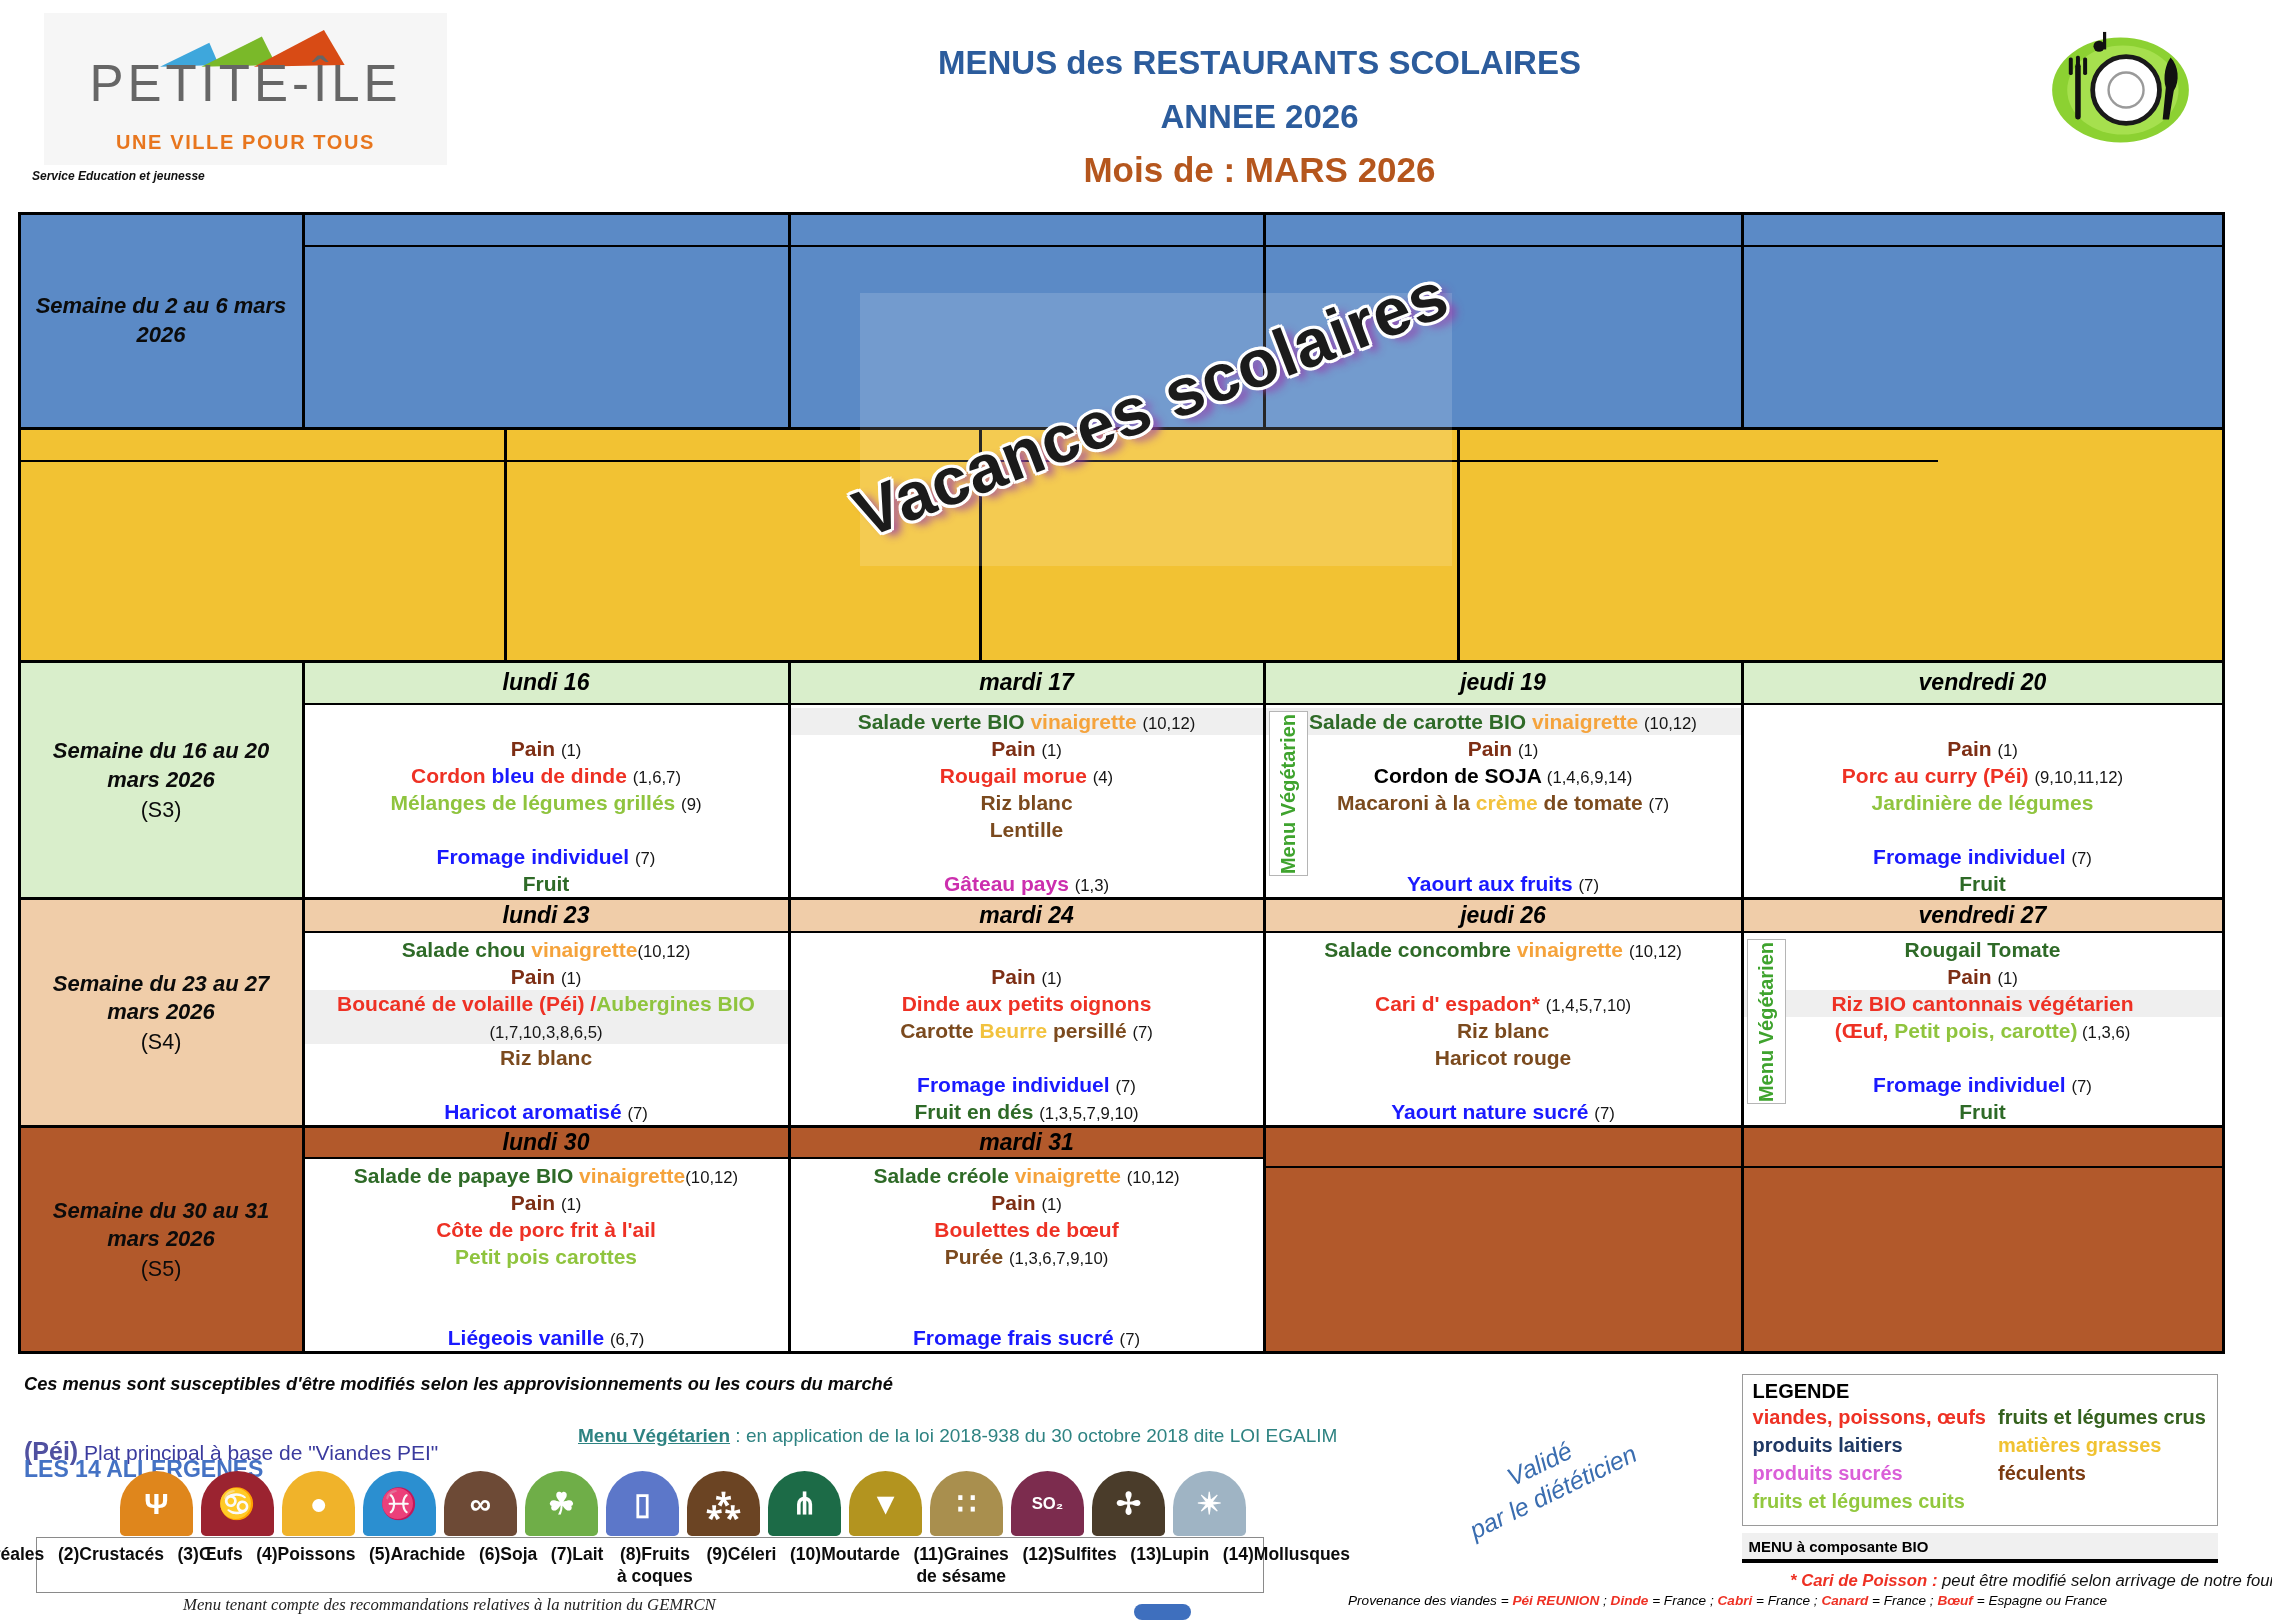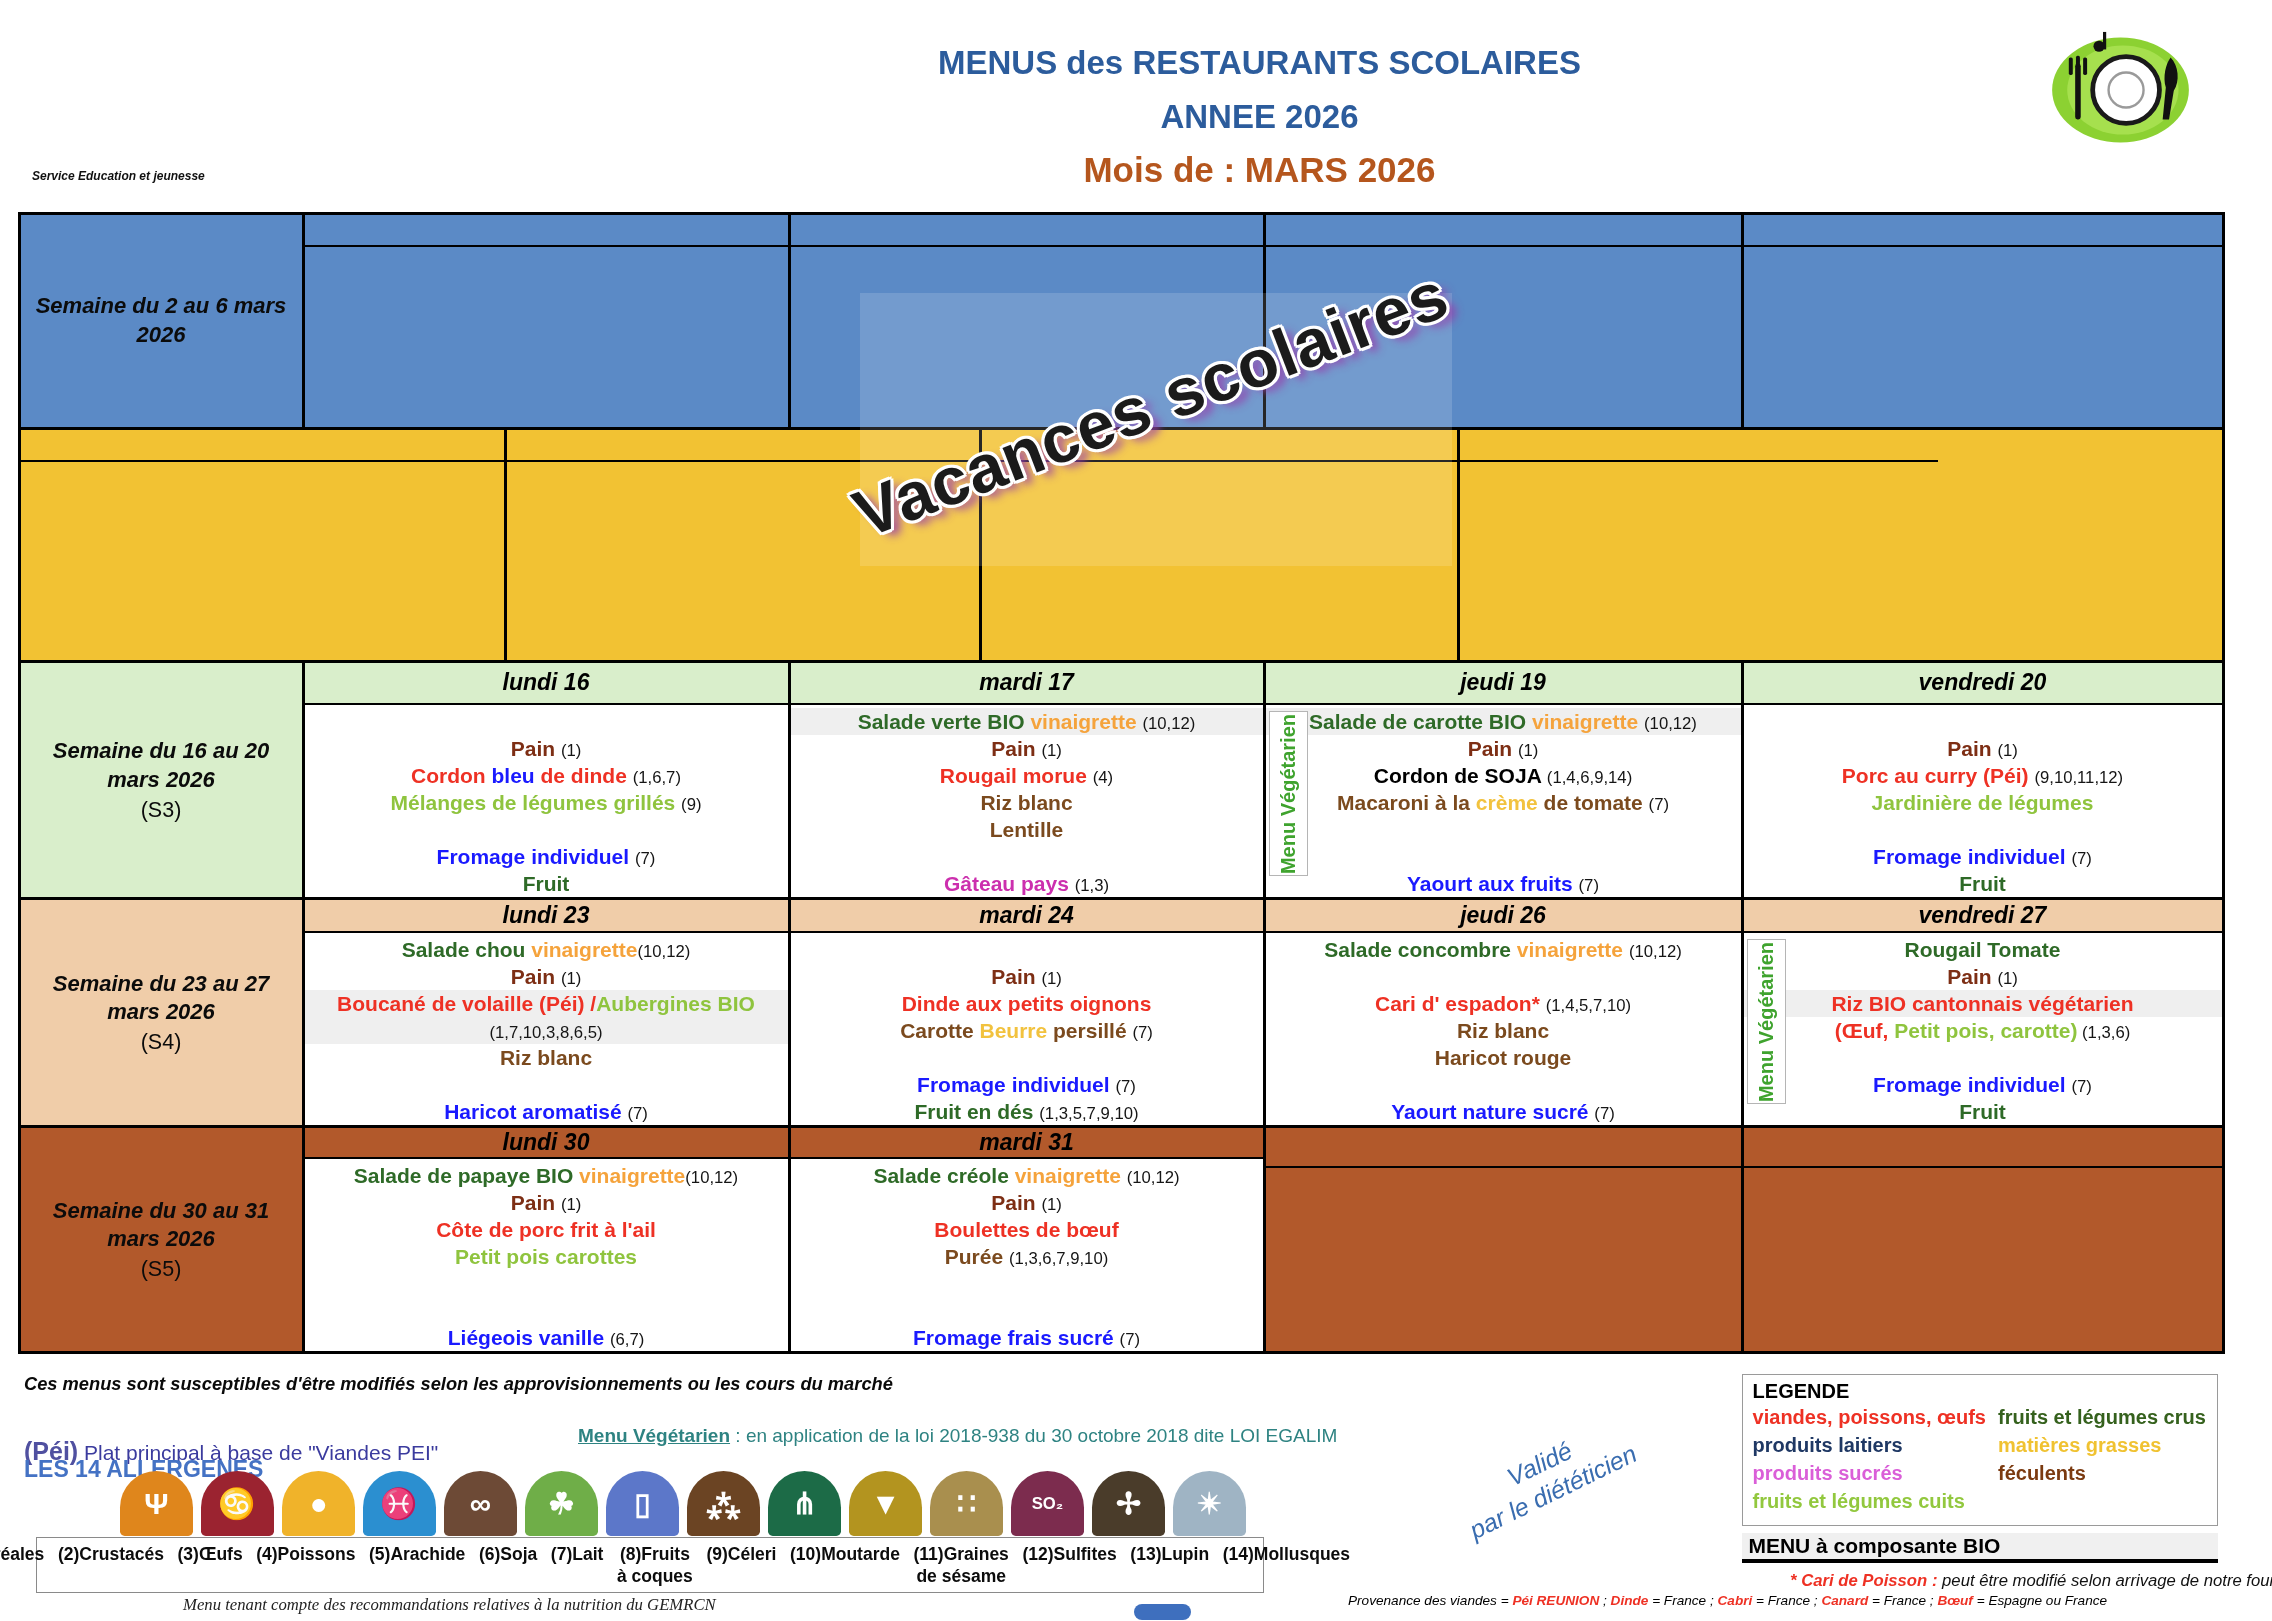--- a/index.html
+++ b/index.html
@@ -73,35 +73,44 @@
   .valide{position:absolute;left:1411px;top:1447px;width:271px;text-align:center;transform:rotate(-26deg);
           color:#3a6db0;font-size:25px;font-style:italic;line-height:1.25;}
   .legend-box{position:absolute;left:1742px;top:1374px;width:476px;height:152px;border:1.6px solid #9a9a9a;
               background:#fff;box-sizing:border-box;}
   .legend-title{position:absolute;left:9.6px;top:4.8px;font-size:20px;font-weight:700;color:#000;}
   .legend-col{position:absolute;top:30px;display:flex;flex-direction:column;gap:4px;}
   .legend-col.c1{left:9.6px;}
   .legend-col.c2{left:255px;}
   .legend-item{font-size:20px;font-weight:700;line-height:24px;white-space:nowrap;}
   .bio-bar{position:absolute;left:1742px;top:1533px;width:476px;height:30px;background:#f0f0f0;
-           border-bottom:4.8px solid #000;box-sizing:border-box;font-size:21px;font-weight:700;color:#000;
+           border-bottom:4.8px solid #000;box-sizing:border-box;font-size:15px;font-weight:700;color:#000;
            display:flex;align-items:center;padding-left:6.4px;}
   .cari-line{position:absolute;left:1790px;top:1571px;font-size:16.7px;font-style:italic;white-space:nowrap;}
   .cari-line .cari-b{color:#ee3124;font-weight:700;}
   .cari-line .cari-r{color:#111;}
   .provenance{position:absolute;left:1348px;top:1593px;font-size:13.6px;font-style:italic;white-space:nowrap;}
   .provenance .pk{color:#000;}
   .provenance .pr{color:#ee3124;font-weight:700;}
   .foot-pill{position:absolute;left:1134px;top:1604px;width:57px;height:16px;border-radius:8px;background:#3e6fbe;}
 </style>
 </head>
 <body>
 
 <div class="sheet">
 
+  <div class="logo-box">
+    <svg class="brand-swoosh" width="191" height="40" viewBox="0 0 240 50">
+      <polygon points="0,46 62,16 74,44" fill="#3ea7dc"></polygon>
+      <polygon points="52,46 128,8 146,44" fill="#7ab929"></polygon>
+      <polygon points="118,46 206,0 232,44" fill="#d84b15"></polygon>
+    </svg>
+    <div class="brand">PETITE-ÎLE</div>
+    <div class="tagline">UNE VILLE POUR TOUS</div>
+  </div>
   <div class="service">Service Education et jeunesse</div>
 
   <div class="title-block">
     <div class="title-l1">MENUS des RESTAURANTS SCOLAIRES</div>
     <div class="title-l2">ANNEE 2026</div>
     <div class="title-l3">Mois de :  MARS 2026</div>
   </div>
 
   <svg class="canteen" width="167" height="132" viewBox="0 0 210 165">
     <ellipse cx="105" cy="85" rx="86" ry="66" fill="#8cd132"></ellipse>

